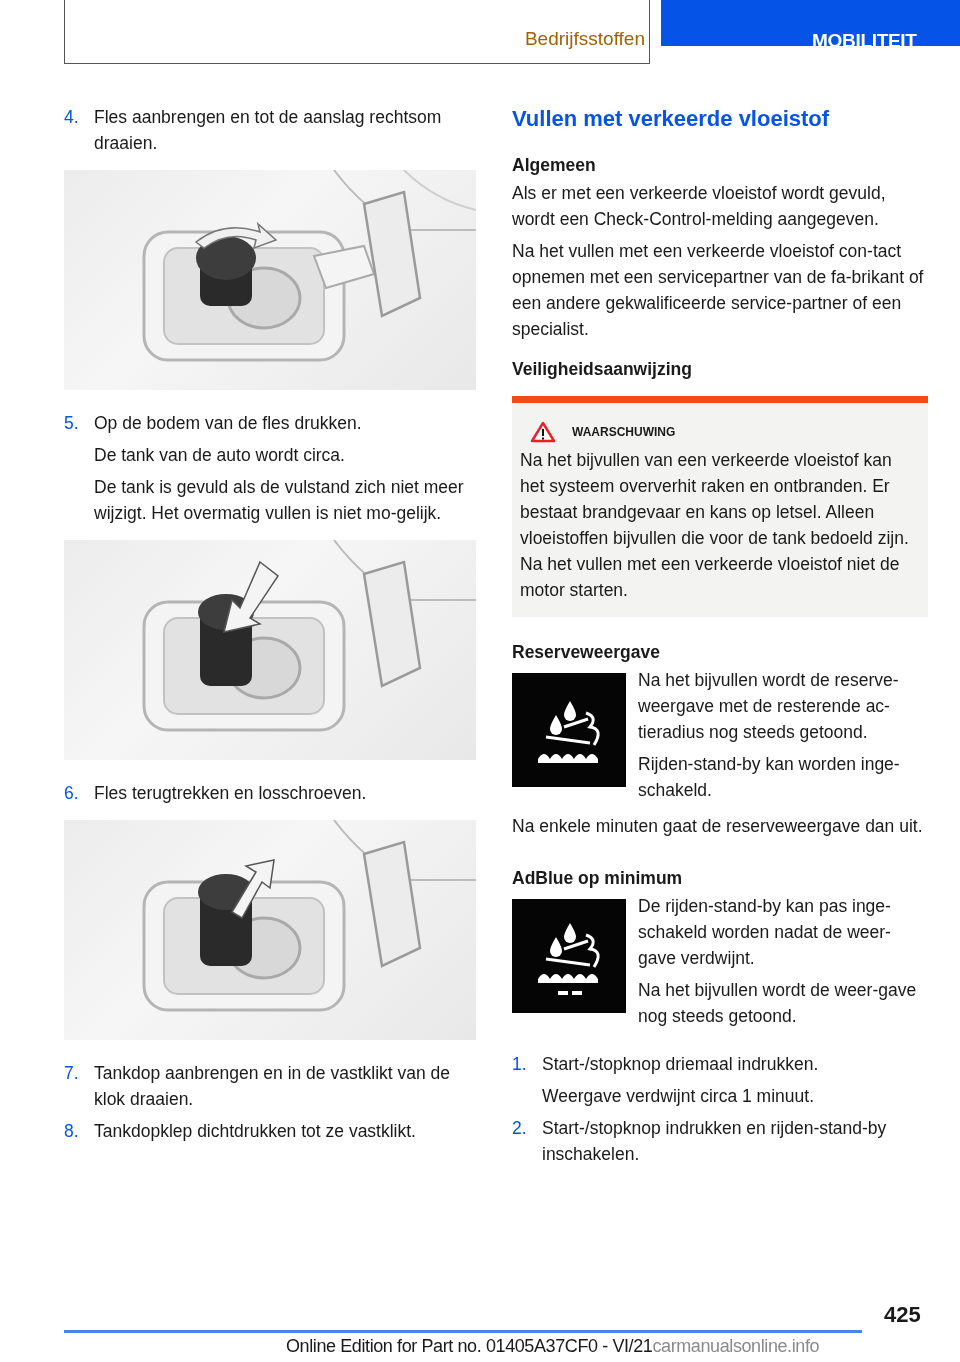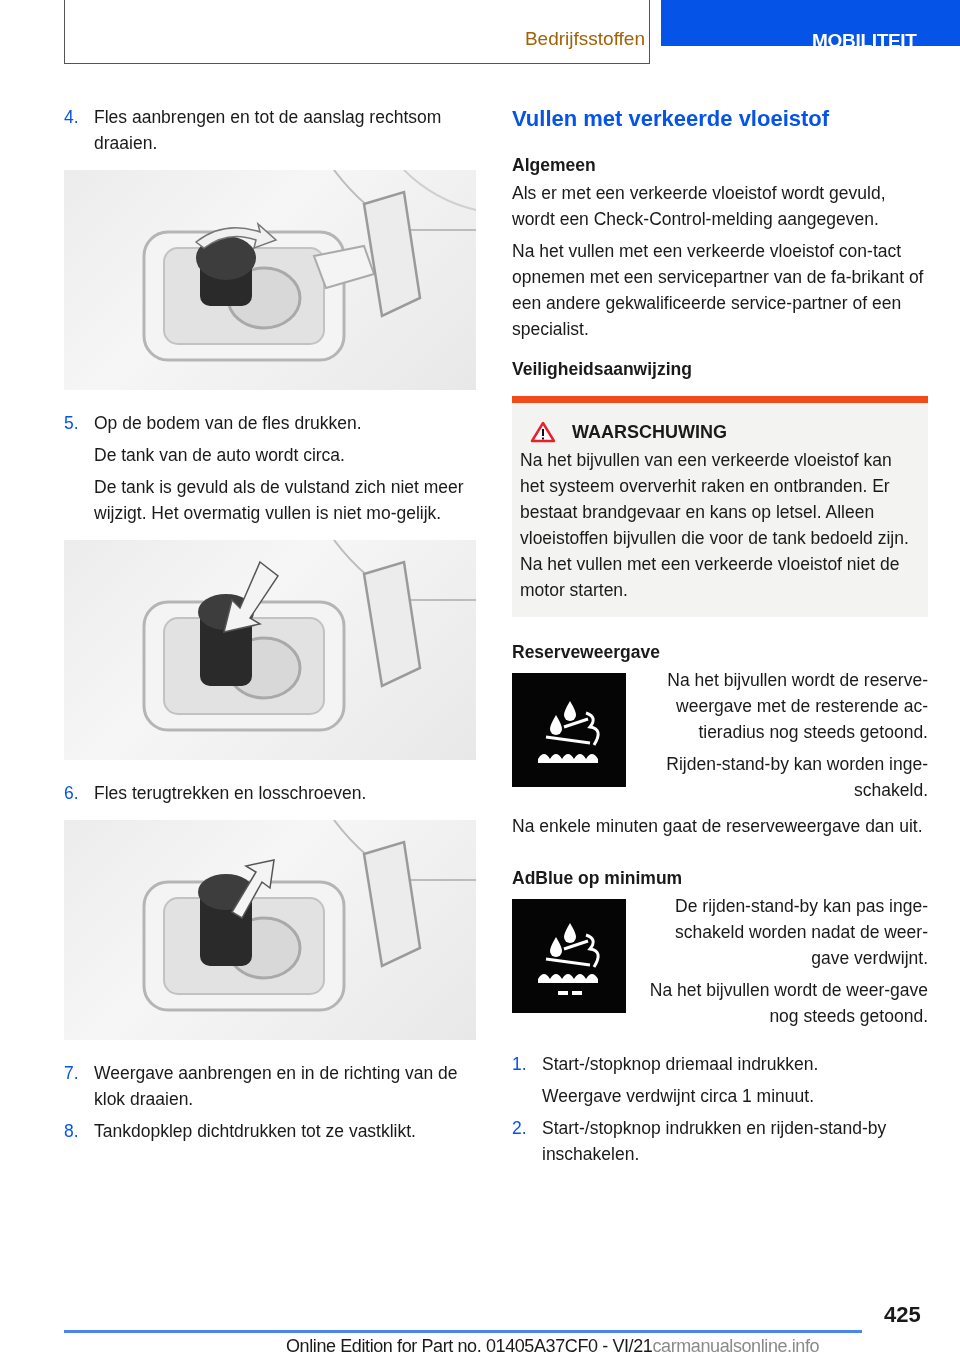--- a/index.html
+++ b/index.html
@@ -18,25 +18,25 @@
   .sub { padding-left: 30px; font-size: 17.5px; line-height: 26px; margin-bottom: 6px; }
 
   .illus { width: 412px; height: 220px; background: linear-gradient(135deg,#ececec,#f6f6f6 40%,#e8e8e8); margin: 14px 0 20px 0; position: relative; overflow: hidden; }
   .illus svg { position: absolute; left: 0; top: 0; }
 
   h2 { color: #0653e8; font-size: 22px; font-weight: bold; line-height: 30px; margin-bottom: 18px; }
   h3 { font-size: 17.5px; font-weight: bold; line-height: 26px; margin-bottom: 2px; }
   p { font-size: 17.5px; line-height: 26px; margin-bottom: 6px; }
 
   .warn { background: #f3f3f2; border-top: 7px solid #f24a1a; padding: 18px 8px 14px 8px; margin: 14px 0 22px 0; }
-  .warn-head { display: flex; align-items: center; font-size: 18px; font-weight: bold; margin-bottom: 4px; }
+  .warn-head { display: flex; align-items: center; font-size: 12px; font-weight: bold; margin-bottom: 4px; }
   .warn-head svg { margin-right: 16px; margin-left: 10px; }
   .warn p { margin: 0; }
 
-  .iconrow { display: flex; margin-bottom: 4px; text-align: right; }
+  .iconrow { display: flex; margin-bottom: 4px; }
   .iconbox { width: 114px; height: 114px; background: #050505; flex-shrink: 0; margin-right: 12px; margin-top: 6px; position: relative; }
   .iconrow .txt { flex: 1; }
 
   .footer-num { position: absolute; left: 884px; top: 1302px; font-size: 22px; font-weight: bold; }
   .footer-line { position: absolute; left: 64px; top: 1330px; width: 798px; height: 3px; background: #4a86e8; }
   .footer-text { position: absolute; left: 286px; top: 1336px; font-size: 18px; color: #1a1a1a; letter-spacing: -0.4px; }
   .footer-brand { color: #8a8a8a; }
 </style>
 </head>
 <body>
@@ -99,21 +99,21 @@
       <ellipse cx="200" cy="128" rx="36" ry="30" fill="#d8d8d8" stroke="#a9a9a9" stroke-width="3"></ellipse>
       <rect x="136" y="70" width="52" height="76" rx="10" fill="#2a2a2a"></rect>
       <ellipse cx="162" cy="72" rx="28" ry="18" fill="#3d3d3d"></ellipse>
       <path d="M168 92 L192 52 L182 46 L210 40 L206 68 L198 62 L178 98 Z" fill="#f4f4f4" stroke="#555" stroke-width="1.5"></path>
       <path d="M300 34 L340 22 L356 128 L318 146 Z" fill="#ececec" stroke="#9a9a9a" stroke-width="2.5"></path>
     </svg>
   </div>
 
   <div class="step">
     <span class="num">7.</span>
-    <span class="txt">Weergave aanbrengen en in de richting van de klok draaien.</span>
+    <span class="txt">Tankdop aanbrengen en in de vastklikt van de klok draaien.</span>
   </div>
   <div class="step">
     <span class="num">8.</span>
     <span class="txt">Tankdopklep dichtdrukken tot ze vastklikt.</span>
   </div>
 </div>
 
 <div class="col-right">
   <h2>Vullen met verkeerde vloeistof</h2>
   <h3>Algemeen</h3>

